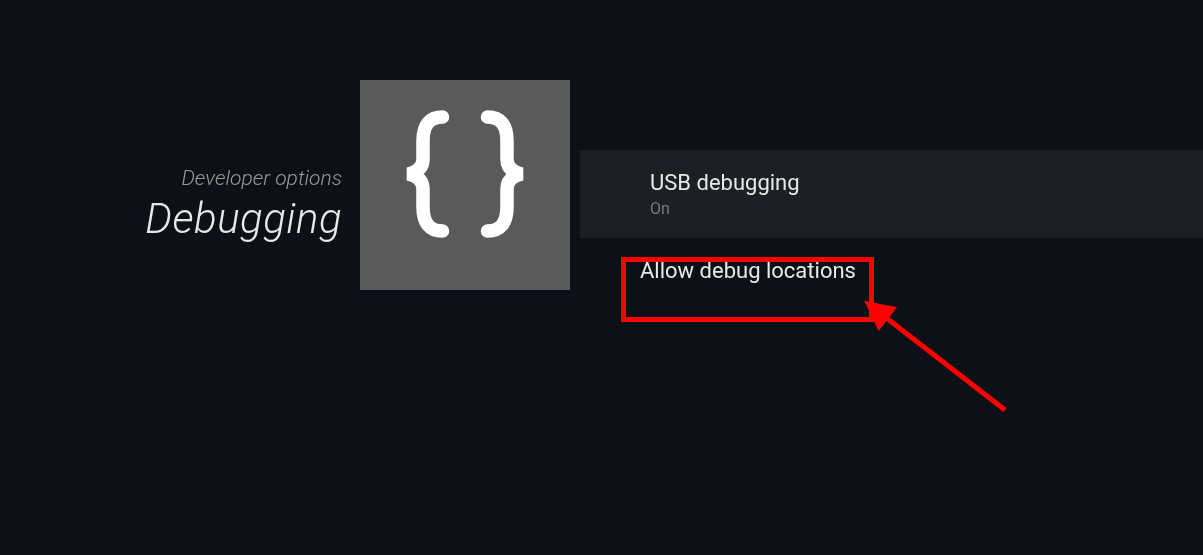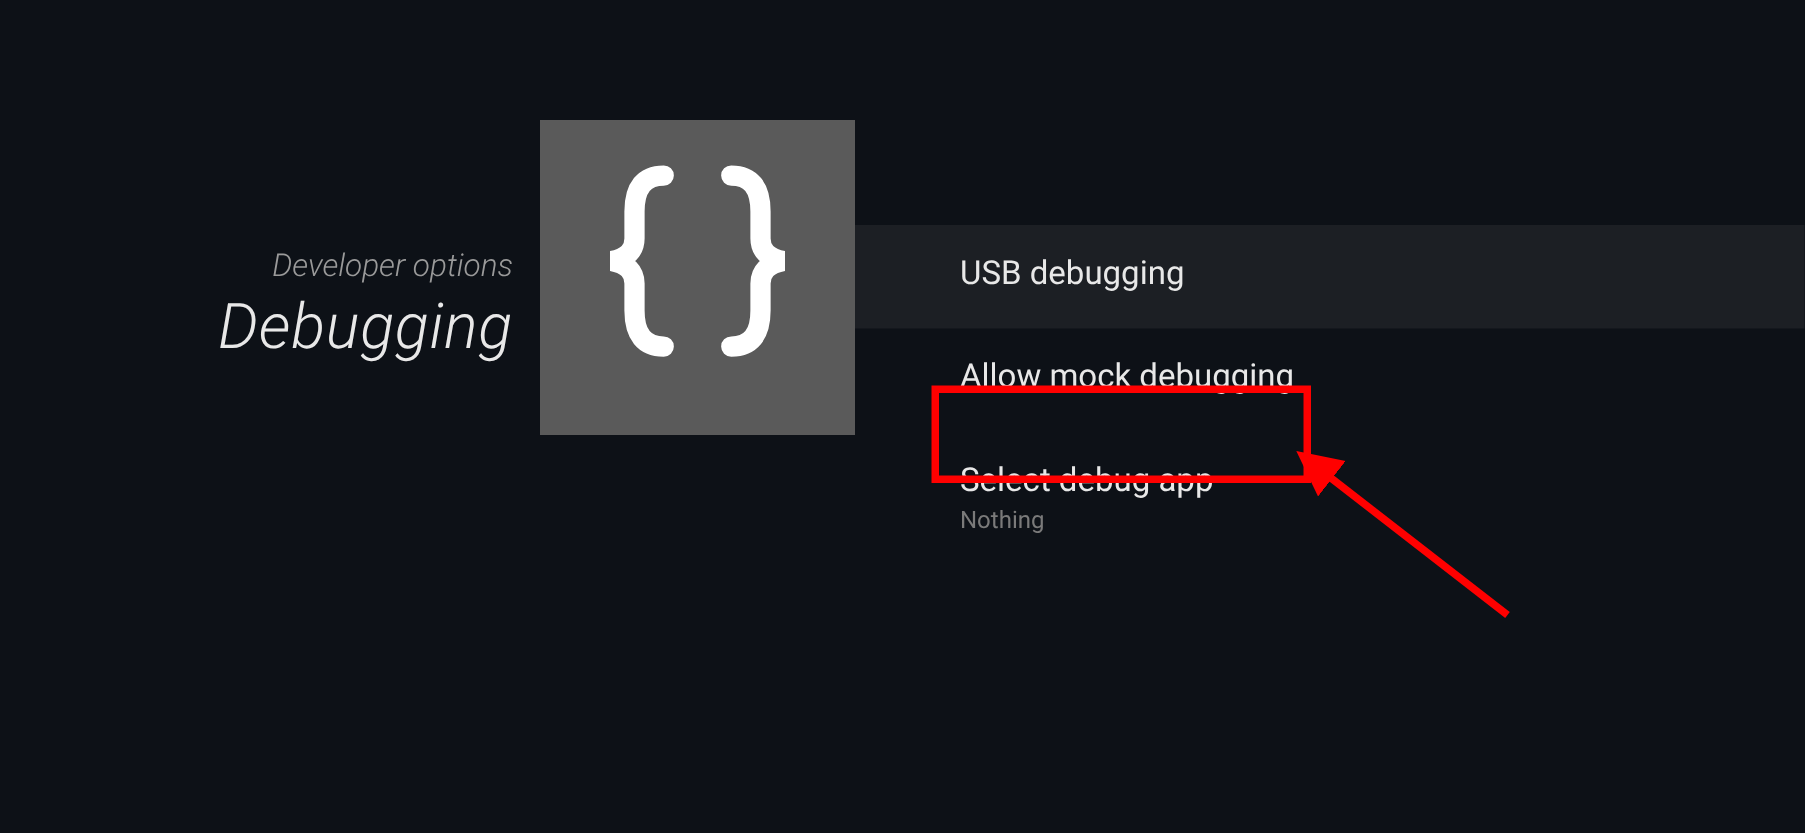--- a/index.html
+++ b/index.html
@@ -73,20 +73,21 @@
       display: flex;
       flex-direction: column;
     }
     .setting-item {
       padding: 20px 0 20px 70px;
       cursor: pointer;
       position: relative;
     }
     .setting-item.highlighted {
       background: #1c1f24;
+      margin-left: 10px;
     }
     .setting-title {
       color: #e8e8e8;
       font-size: 22px;
       font-weight: 400;
       margin-bottom: 4px;
     }
     .setting-subtitle {
       color: #7a7a7a;
       font-size: 16px;
@@ -121,27 +122,24 @@
         </svg>
       </span>
     </div>
   </div>
 </div>
 
 <div class="right-panel">
   <div class="settings-list">
     <div class="setting-item highlighted">
       <div class="setting-title">USB debugging</div>
+      <div class="setting-subtitle">On</div>
     </div>
     <div class="setting-item">
-      <div class="setting-title">Allow mock debugging</div>
-    </div>
-    <div class="setting-item">
-      <div class="setting-title">Select debug app</div>
-      <div class="setting-subtitle">Nothing</div>
+      <div class="setting-title">Allow debug locations</div>
     </div>
   </div>
 </div>
 
 <div class="annotation-box" style="top: 257px; left: 621px; width: 253px; height: 65px;"></div>
 <svg class="annotation-arrow" width="1203" height="555" style="top:0;left:0;">
   <defs>
     <marker id="arrowhead" markerWidth="10" markerHeight="10" refX="2" refY="3" orient="auto">
       <polygon points="0 0, 6 3, 0 6" fill="#ff0000"></polygon>
     </marker>

